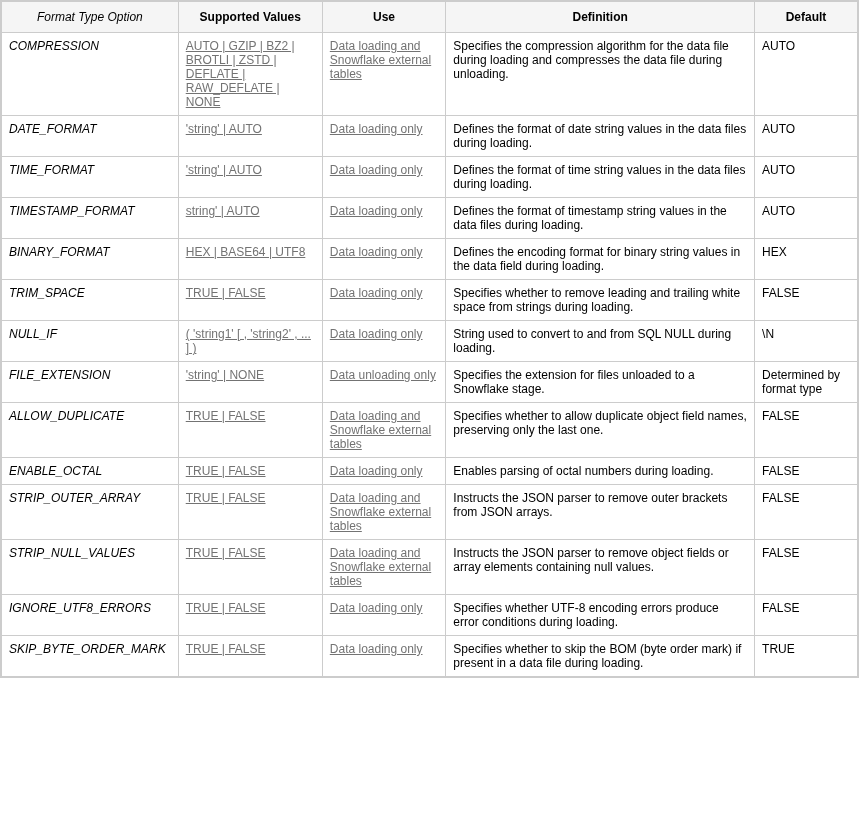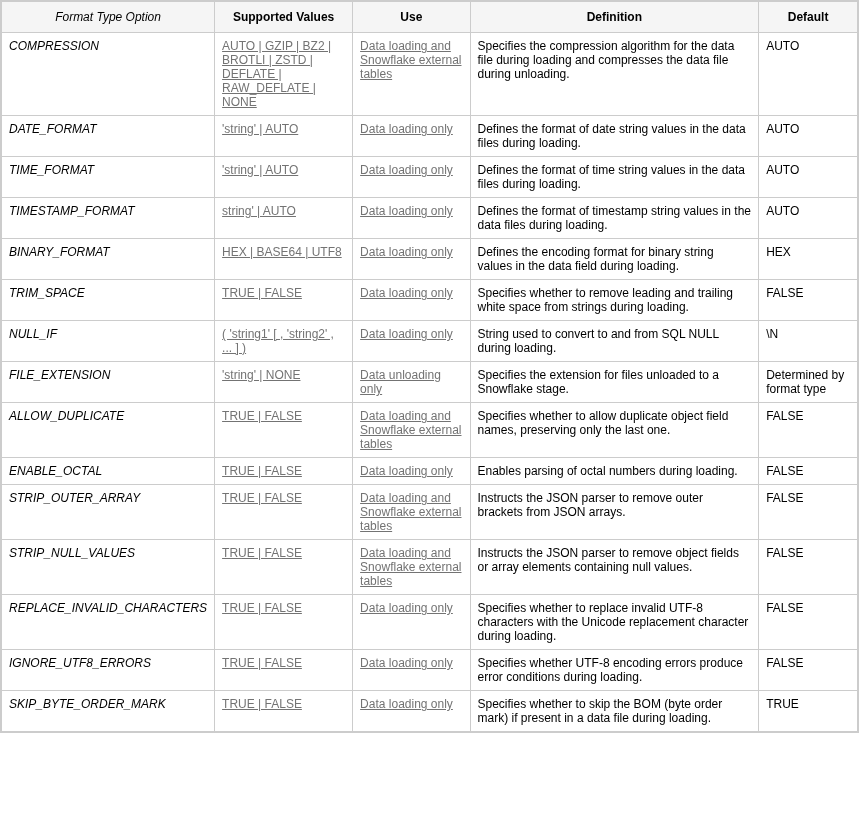--- a/index.html
+++ b/index.html
@@ -148,27 +148,20 @@
           <td class="col-default">FALSE</td>
         </tr>
         <tr>
           <td class="col-option"><em>STRIP_NULL_VALUES</em></td>
           <td class="col-supported blue-text">TRUE | FALSE</td>
           <td class="col-use blue-text">Data loading and Snowflake external tables</td>
           <td class="col-definition">Instructs the JSON parser to remove object fields or array elements containing null values.</td>
           <td class="col-default">FALSE</td>
         </tr>
         <tr>
-          <td class="col-option"><em>REPLACE_INVALID_CHARACTERS</em></td>
-          <td class="col-supported blue-text">TRUE | FALSE</td>
-          <td class="col-use blue-text">Data loading only</td>
-          <td class="col-definition">Specifies whether to replace invalid UTF-8 characters with the Unicode replacement character during loading.</td>
-          <td class="col-default">FALSE</td>
-        </tr>
-        <tr>
           <td class="col-option"><em>IGNORE_UTF8_ERRORS</em></td>
           <td class="col-supported blue-text">TRUE | FALSE</td>
           <td class="col-use blue-text">Data loading only</td>
           <td class="col-definition">Specifies whether UTF-8 encoding errors produce error conditions during loading.</td>
           <td class="col-default">FALSE</td>
         </tr>
         <tr>
           <td class="col-option"><em>SKIP_BYTE_ORDER_MARK</em></td>
           <td class="col-supported blue-text">TRUE | FALSE</td>
           <td class="col-use blue-text">Data loading only</td>

